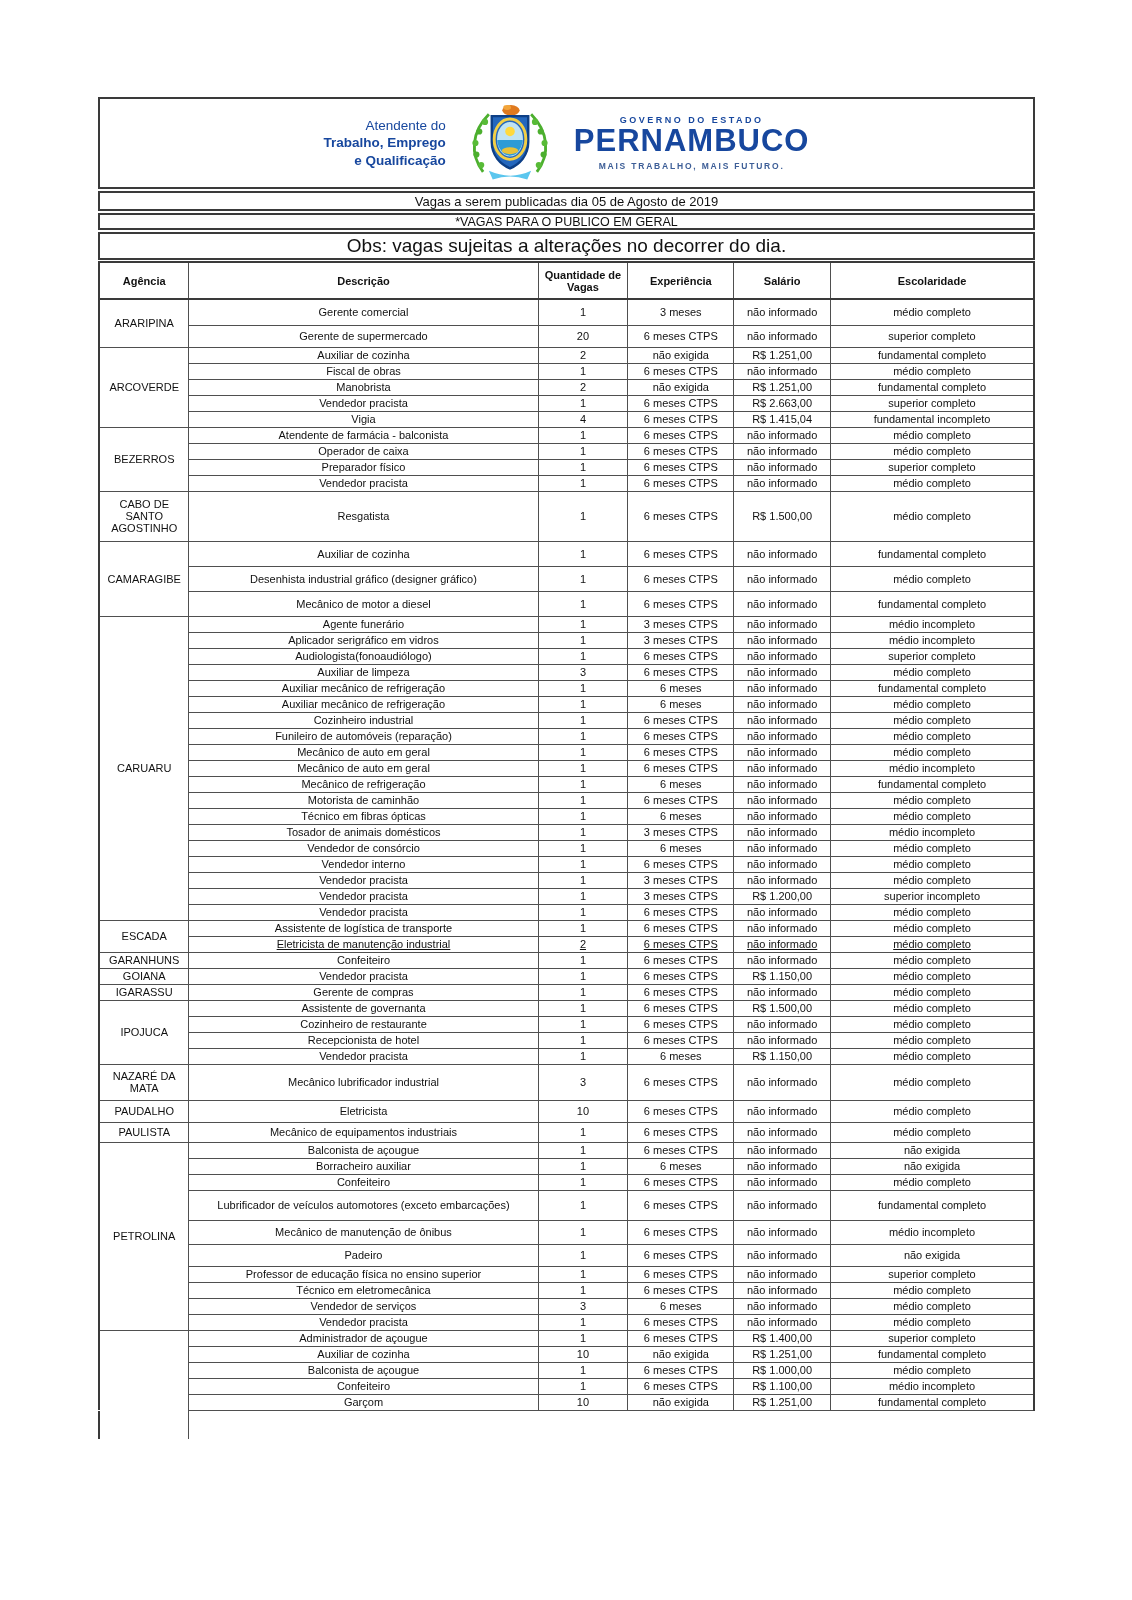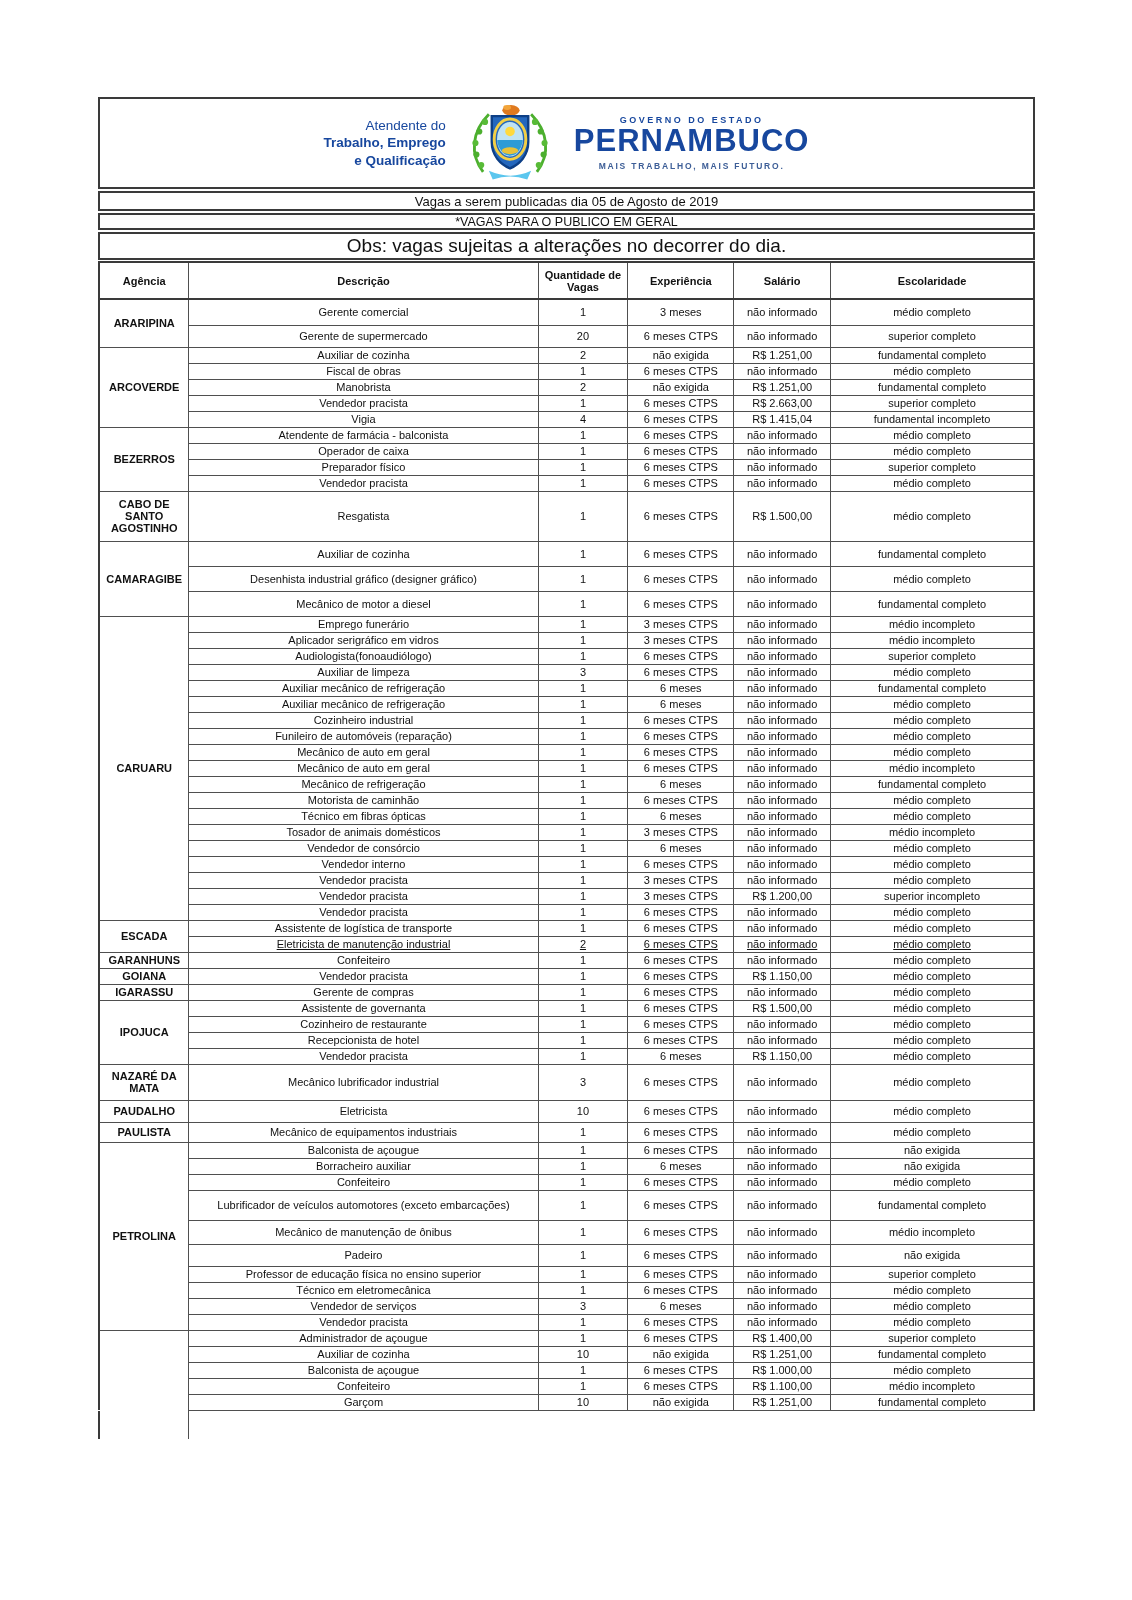--- a/index.html
+++ b/index.html
@@ -43,21 +43,21 @@
   #vagas-table th, #vagas-table td {
     border:1px solid #4f4f4f;
     font-size:11px; text-align:center; vertical-align:middle;
     padding:1px 3px; background:#fff;
   }
   #vagas-table thead th {
     font-weight:bold; height:37px;
     border-top:2px solid #3a3a3a; border-bottom:2px solid #3a3a3a;
   }
   tr.group-start td { border-top:2px solid #3a3a3a; }
-  td.agency { font-weight:bold; }
+  td.agency { font-weight:normal; }
   td.row-last { border-bottom:2px solid #3a3a3a; }
   td.no-bottom { border-bottom:none !important; }
 
   .stub {
     width:91px; height:28px;
     border-left:2px solid #3a3a3a; border-right:1px solid #4f4f4f;
     background:#fff;
   }
 </style>
 </head>
@@ -230,21 +230,21 @@
         </tr>
         <tr style="height: 25px;">
           <td>Mecânico de motor a diesel</td>
           <td>1</td>
           <td>6 meses CTPS</td>
           <td>não informado</td>
           <td>fundamental completo</td>
         </tr>
         <tr class="group-start" style="height: 16px;">
           <td class="agency" rowspan="19">CARUARU</td>
-          <td>Emprego funerário</td>
+          <td>Agente funerário</td>
           <td>1</td>
           <td>3 meses CTPS</td>
           <td>não informado</td>
           <td>médio incompleto</td>
         </tr>
         <tr style="height: 16px;">
           <td>Aplicador serigráfico em vidros</td>
           <td>1</td>
           <td>3 meses CTPS</td>
           <td>não informado</td>

